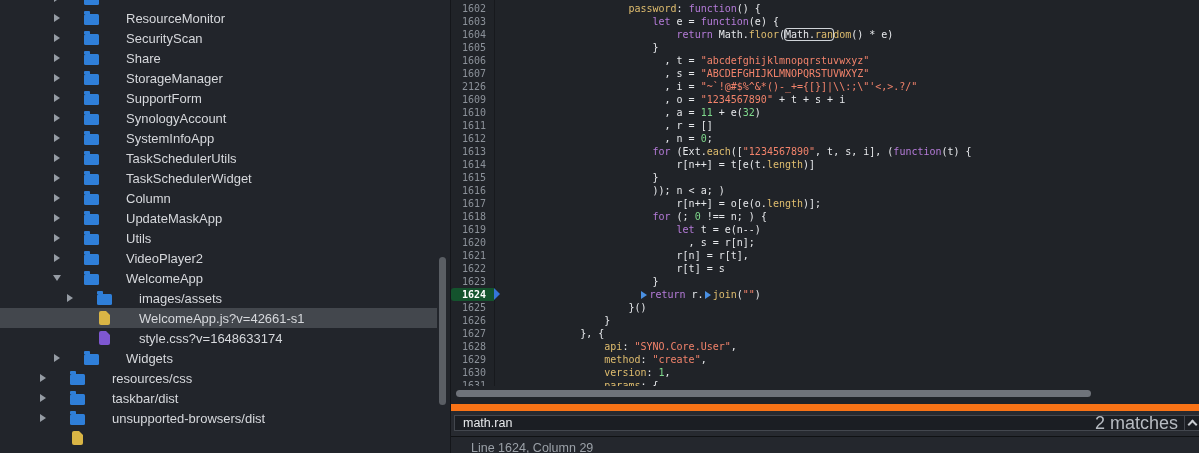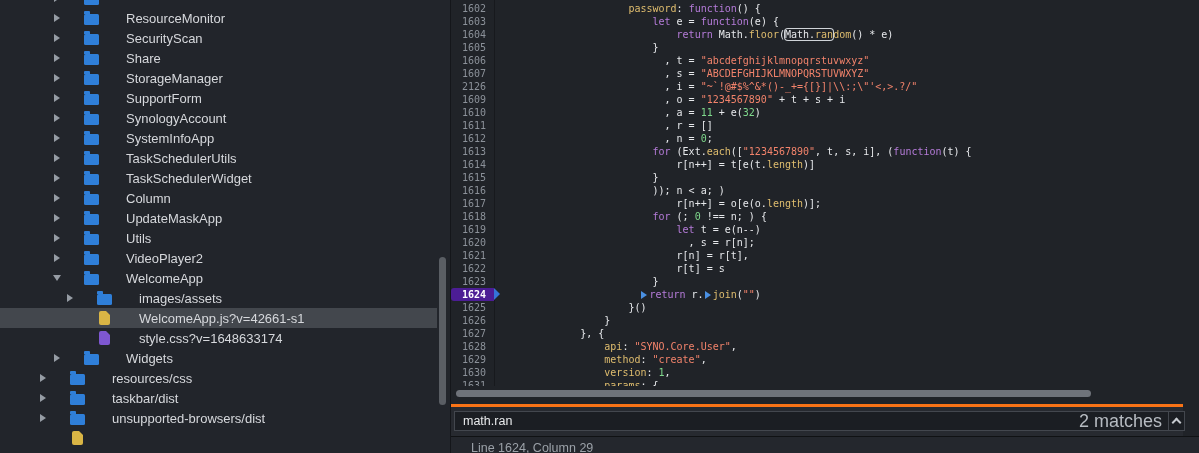--- a/index.html
+++ b/index.html
@@ -38,42 +38,42 @@
   
   .editor { position:absolute; left:450px; top:0; width:749px; height:453px;
             background:#202328; border-left:1px solid #14161a; }
   .code-pane { position:absolute; left:0; top:0; right:0; height:386px;
                overflow:hidden; padding-top:2px; }
   .gutter-rule { position:absolute; left:43px; top:0; width:1px; height:386px; background:#17191d; }
   .line { display:flex; height:13px; line-height:13px;
           font-family:"DejaVu Sans Mono", monospace; font-size:10px; }
   .num { display:inline-block; width:43px; flex:0 0 auto; text-align:right;
          padding-right:8px; color:#8b9199; }
-  .num.current { background:#4c1d95; color:#ffffff; font-weight:bold;
+  .num.current { background:#14532d; color:#ffffff; font-weight:bold;
                  border-radius:3px 0 0 3px; position:relative; z-index:2; }
   .num.current::after { content:""; position:absolute; right:-6px; top:0;
                  border-top:6.5px solid transparent; border-bottom:6.5px solid transparent;
                  border-left:6px solid #3574d8; }
   .code { white-space:pre; padding-left:14px; color:#e7e9ec; }
   .tk-plain { color:#e7e9ec; }
   .tk-kw    { color:#b57bd9; }
   .tk-prop  { color:#dfbd6e; }
   .tk-str   { color:#f2836b; }
   .tk-num   { color:#7fd98c; }
   .tk-exec  { display:inline-block; width:0; height:0; margin:0 2px 0 1px;
               border-left:6px solid #4a90e2; border-top:4px solid transparent;
               border-bottom:4px solid transparent; vertical-align:-1px; }
   .search-match { box-shadow:0 0 0 1px #cfd3d8; border-radius:3px; }
 
   .h-thumb { position:absolute; left:5px; top:390px; width:635px; height:7px;
              background:#6f737a; border-radius:4px; }
 
   
-  .find-bar { position:absolute; left:0; right:16px; top:404px; height:32px;
-              background:#272a30; border-top:3px solid #f97316; }
+  .find-bar { position:absolute; left:0; right:0; top:404px; height:32px;
+              background:#272a30; border-top:7px solid #f97316; }
   .find-box { position:absolute; left:3px; right:-2px; top:4px; bottom:5px;
               background:#1b1e23; border:1px solid #43474e; }
   .find-box input { position:absolute; left:0; top:0; width:700px; height:100%;
               background:transparent; border:none; outline:none; color:#e8eaec;
               font-family:"Liberation Sans", sans-serif; font-size:12.5px; padding-left:8px; }
   .matches { position:absolute; right:22px; top:0; bottom:0; display:flex; align-items:center;
               color:#b6bbc1; font-size:18px;margin-left:16px; }
   .find-prev { position:absolute; right:0; top:0; bottom:0; width:16px;
               border-left:1px solid #43474e; display:flex; align-items:center; justify-content:center; }
   .chevron-up { width:7px; height:7px; border-top:2px solid #c6cacf; border-right:2px solid #c6cacf;

